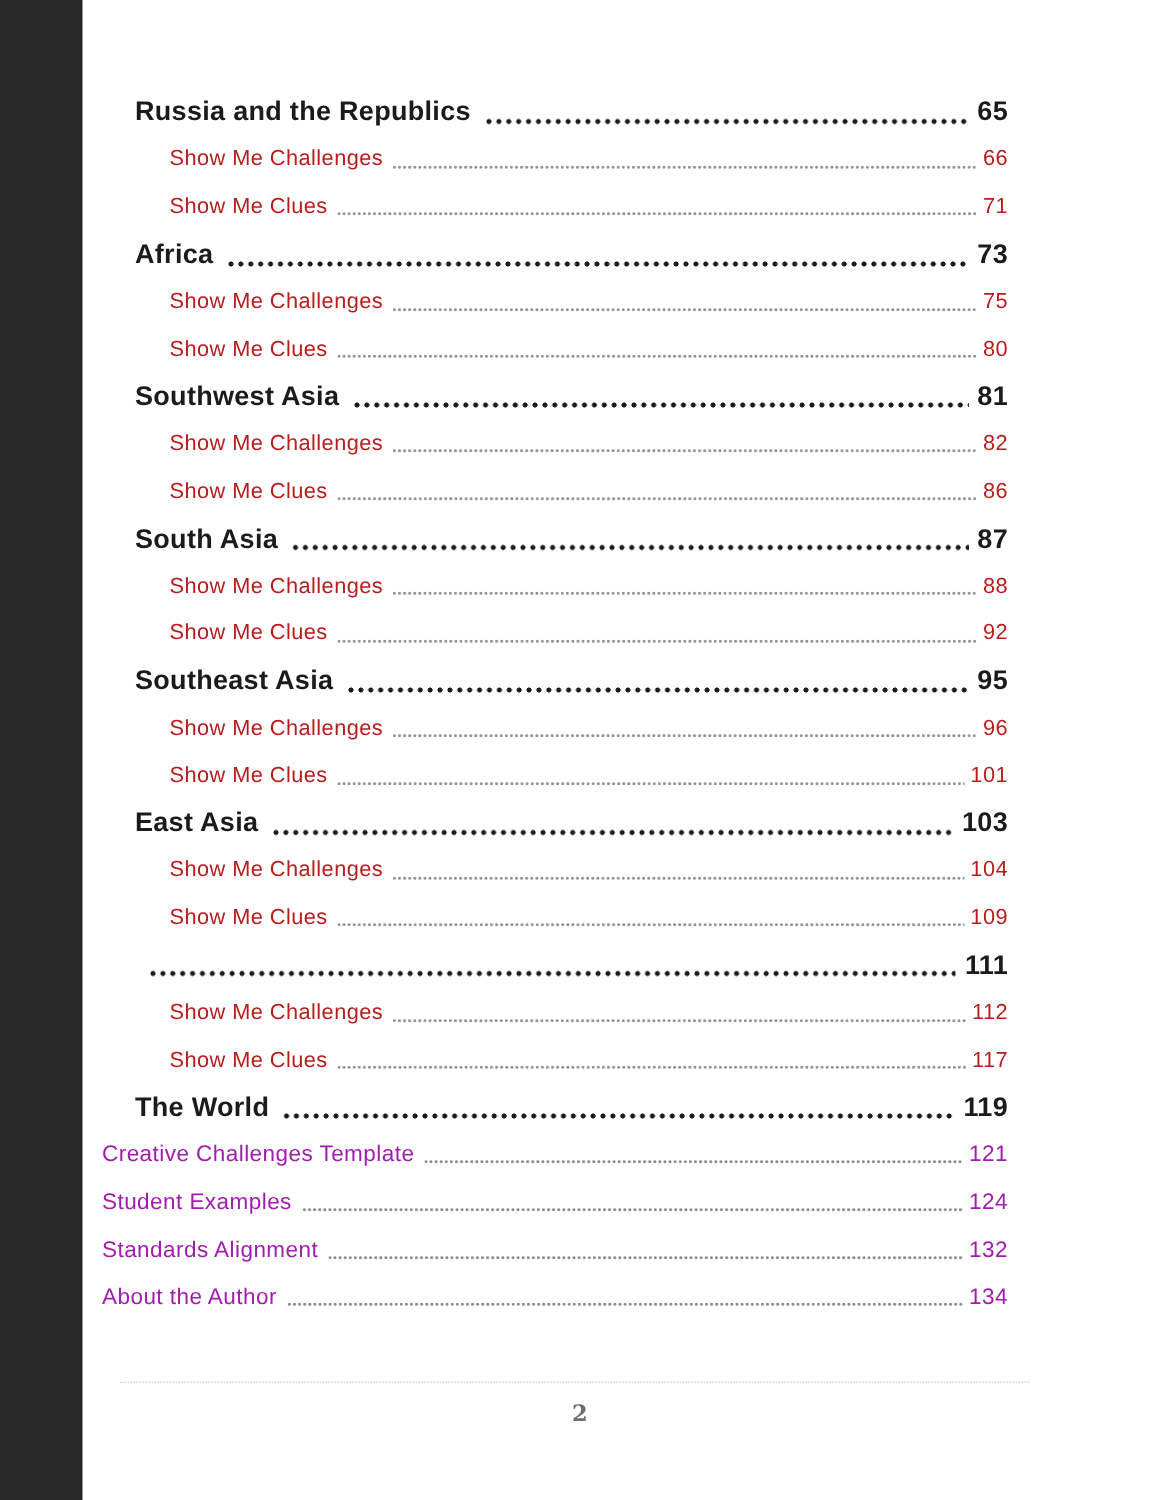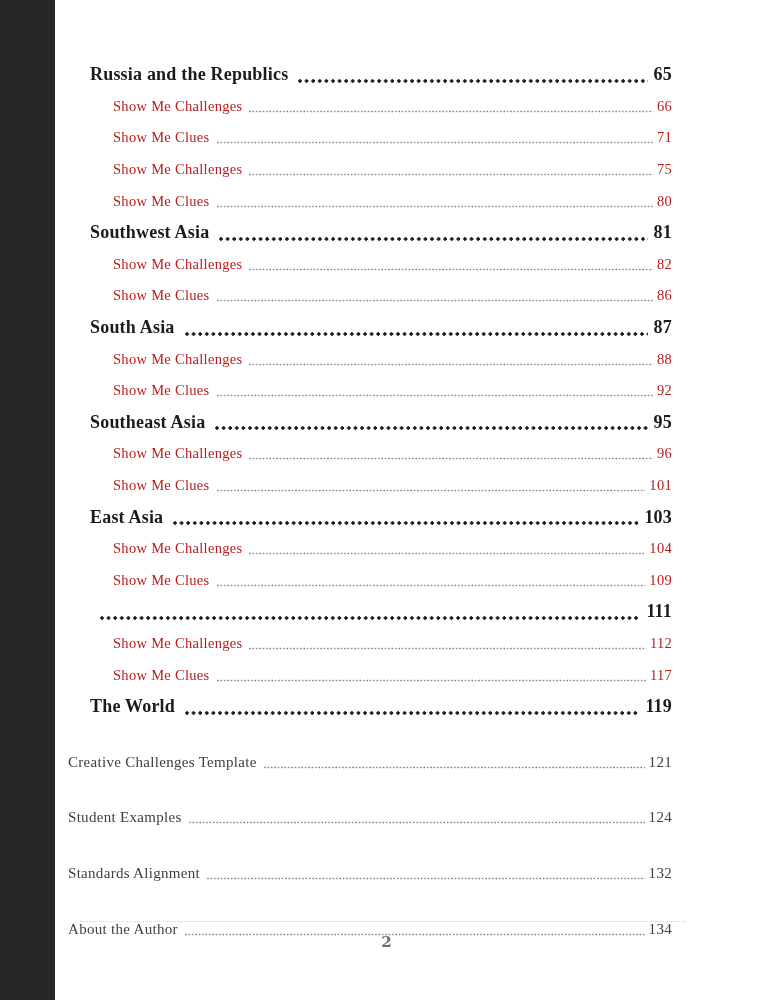--- a/index.html
+++ b/index.html
@@ -20,41 +20,39 @@
   .toc {
     position: absolute;
     left: 68px; top: 59px;
     width: 604px;
   }
   .row {
     display: flex;
     align-items: center;
     height: 31.6px;
     white-space: nowrap;
-    font-family: Liberation Serif, serif;
   }
   .row.chapter {
     padding-left: 22px;
     color: #1b1b1d;
     font-weight: bold;
     font-size: 18px;
     letter-spacing: 0.2px;
   }
   .row.sub {
     padding-left: 45px;
     color: #b91c1c;
     font-size: 14.5px;
     letter-spacing: 0.3px;
   }
   .row.back {
     padding-left: 0;
-    color: #404040;
+    color: #a21caf;
     font-size: 15px;
     letter-spacing: 0.3px;
-    margin-top: 24px;
   }
   .lbl { flex: 0 0 auto; }
   .pg  { flex: 0 0 auto; text-align: center; }
   .leader {
     flex: 1 1 auto;
     background-repeat: repeat-x;
   }
   .chapter .leader {
     height: 4px;
     margin: 0 6px 0 10px;
@@ -103,20 +101,25 @@
   <div class="row sub">
       <span class="lbl">Show Me Challenges</span>
       <span class="leader"></span>
       <span class="pg">66</span>
     </div>
   <div class="row sub">
       <span class="lbl">Show Me Clues</span>
       <span class="leader"></span>
       <span class="pg">71</span>
     </div>
+  <div class="row chapter">
+      <span class="lbl">Africa</span>
+      <span class="leader"></span>
+      <span class="pg">73</span>
+    </div>
   <div class="row sub">
       <span class="lbl">Show Me Challenges</span>
       <span class="leader"></span>
       <span class="pg">75</span>
     </div>
   <div class="row sub">
       <span class="lbl">Show Me Clues</span>
       <span class="leader"></span>
       <span class="pg">80</span>
     </div>

